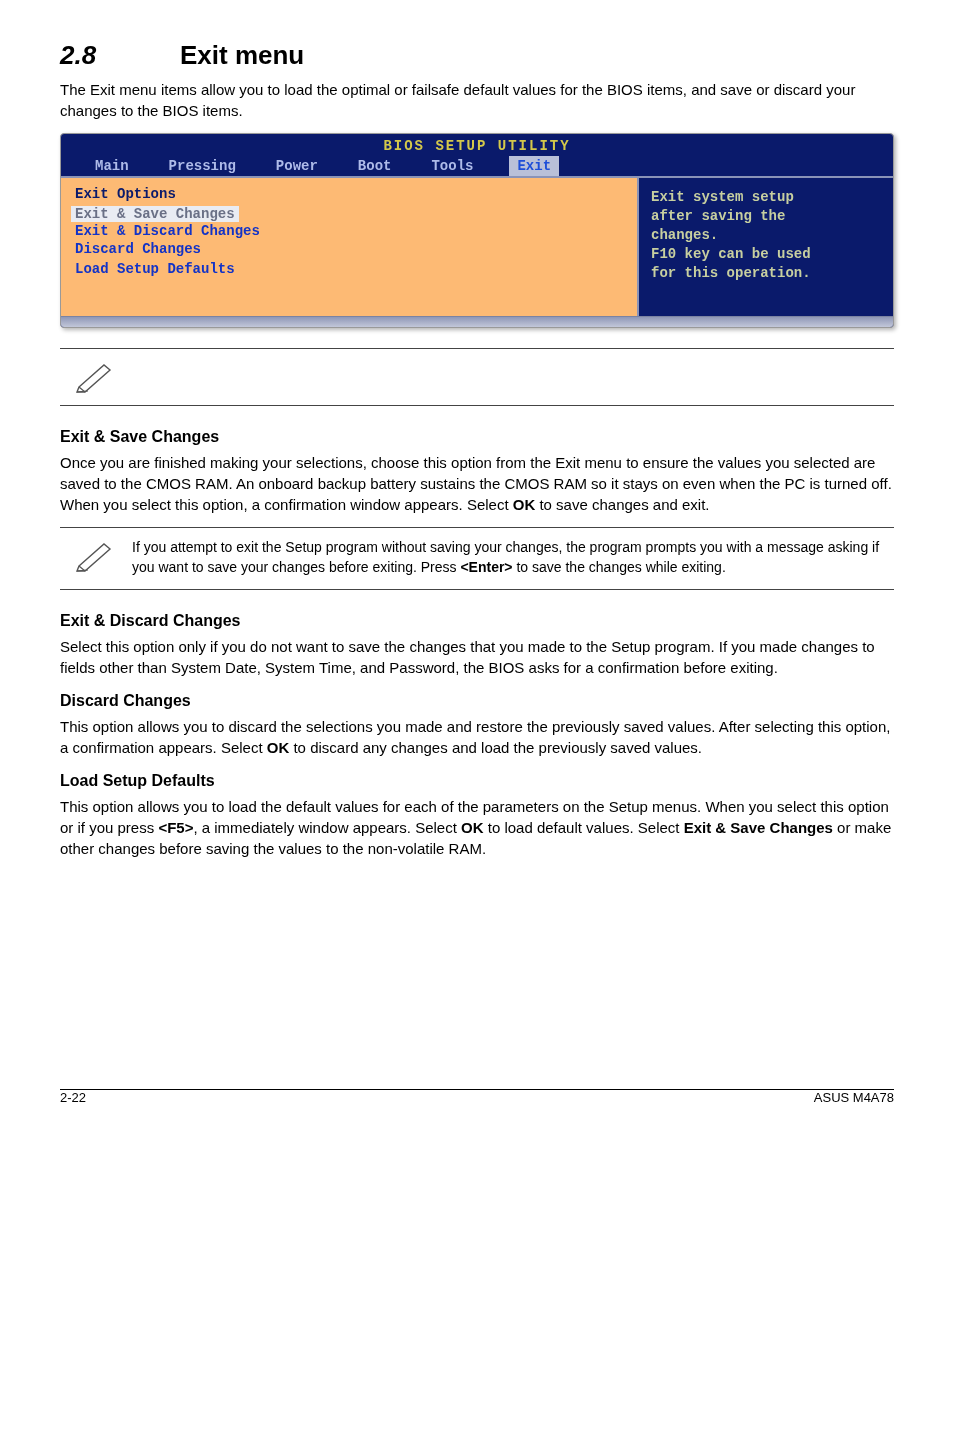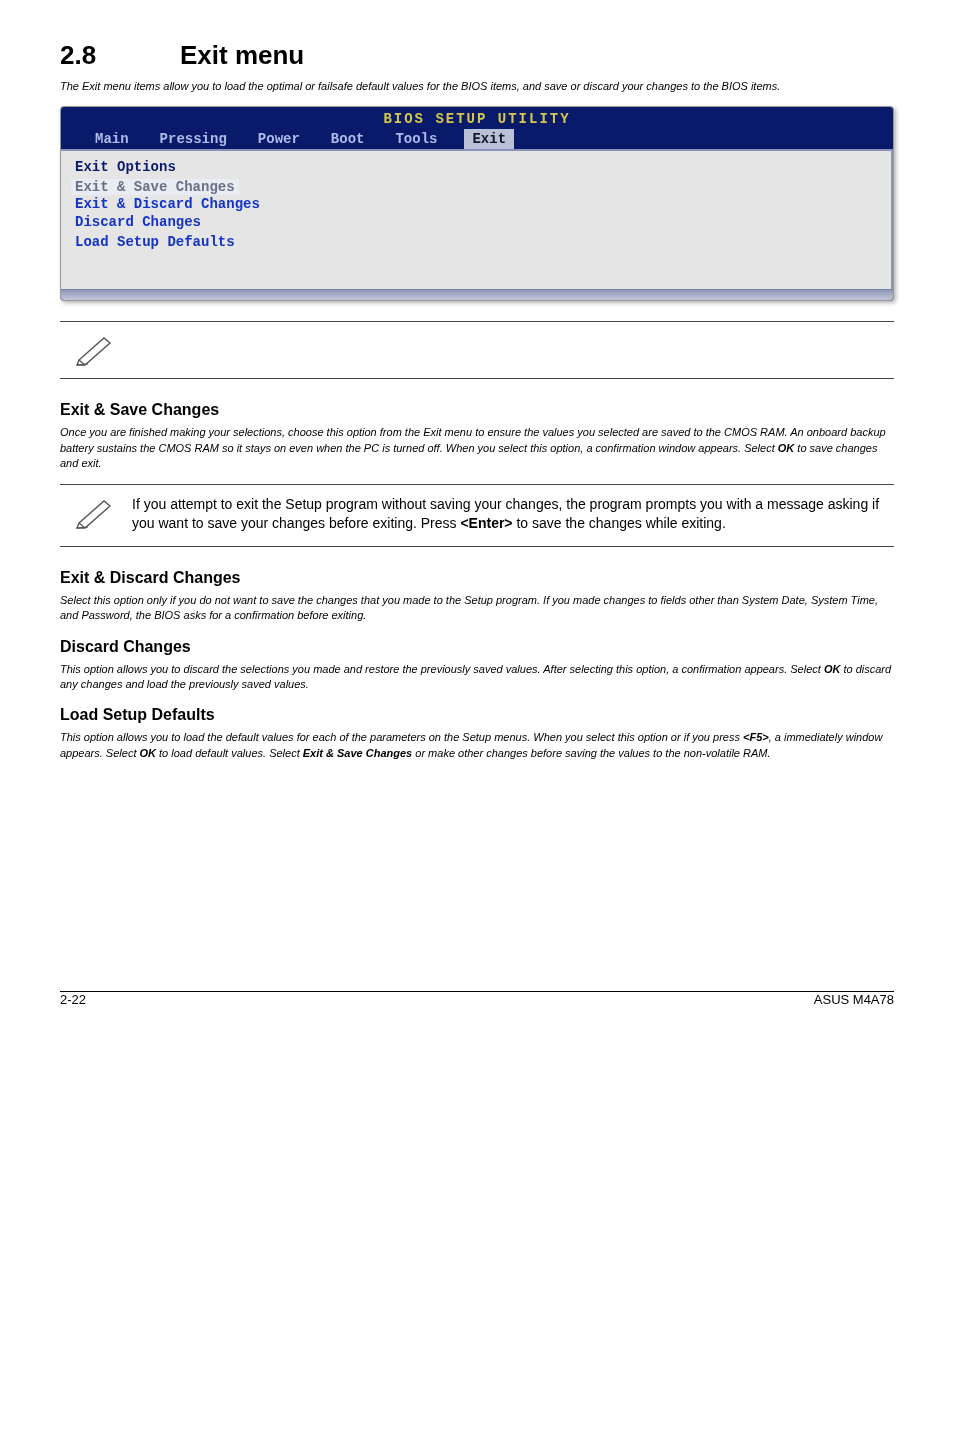--- a/index.html
+++ b/index.html
@@ -13,26 +13,26 @@
     padding: 40px 60px 20px 60px;
   }
   .section-heading {
     font-size: 26px;
     font-weight: bold;
     margin-bottom: 8px;
   }
   .section-num {
     display: inline-block;
     width: 120px;
+    font-style: italic;
   }
   .body-text {
-    font-size: 11px;
+    font-size: 15px;
     line-height: 1.4;
     margin-bottom: 12px;
-    font-style: italic;
   }
   
   .bios-box {
     border: 1px solid #999;
     border-radius: 4px;
     box-shadow: 2px 2px 4px rgba(0,0,0,0.3);
     margin: 10px 0 20px 0;
     overflow: hidden;
     background: #0a1a6b;
     font-family: "Courier New", monospace;
@@ -49,39 +49,39 @@
     text-align: center;
     color: #d4c84a;
     font-weight: bold;
     letter-spacing: 2px;
     padding-bottom: 2px;
   }
   .bios-tabs {
     display: flex;
     background: #0a1a6b;
     padding-left: 30px;
-    column-gap: 23px;
+    column-gap: 32px;
     color: #aebbe9;
     font-weight: bold;
   }
   .bios-tab {
     padding: 2px 4px;
   }
   .bios-tab.active {
     background: #b9c0d8;
-    color: #0f172a;
+    color: #1d4ed8;
     padding: 2px 8px;
   }
   .bios-body {
     display: flex;
     min-height: 140px;
   }
   .bios-left {
     flex: 1;
-    background: #e5e5e5;
+    background: #fdba74;
     color: #0a1a6b;
     border-top: 2px solid #8a93b7;
     border-right: 2px solid #8a93b7;
     padding: 8px 14px 18px 14px;
     font-weight: bold;
   }
   .bios-left-title {
     color: #0a1a6b;
     margin-bottom: 4px;
   }
@@ -174,20 +174,28 @@
   </div>
   <div class="bios-body">
     <div class="bios-left">
       <div class="bios-left-title">Exit Options</div>
       <div><span class="bios-menu-item selected">Exit &amp; Save Changes</span></div>
       <div class="bios-menu-item">Exit &amp; Discard Changes</div>
       <div class="bios-menu-item">Discard Changes</div>
       <div class="bios-menu-item"></div>
       <div class="bios-menu-item">Load Setup Defaults</div>
     </div>
+    <div class="bios-right">
+      <div>Exit system setup</div>
+      <div>after saving the</div>
+      <div>changes.</div>
+      <div></div>
+      <div>F10 key can be used</div>
+      <div>for this operation.</div>
+    </div>
   </div>
   <div class="bios-footer-shadow"></div>
 </div>
 
 <div class="note-block">
   <div class="note-icon">
     <svg width="44" height="32" viewBox="0 0 44 32">
       <path d="M5 26 L30 4 L36 9 L11 31 L3 31 Z" fill="none" stroke="#555" stroke-width="1.4"></path>
       <path d="M5 26 L11 31" stroke="#555" stroke-width="1.2"></path>
       <path d="M3 31 L14 30" stroke="#555" stroke-width="1"></path>

